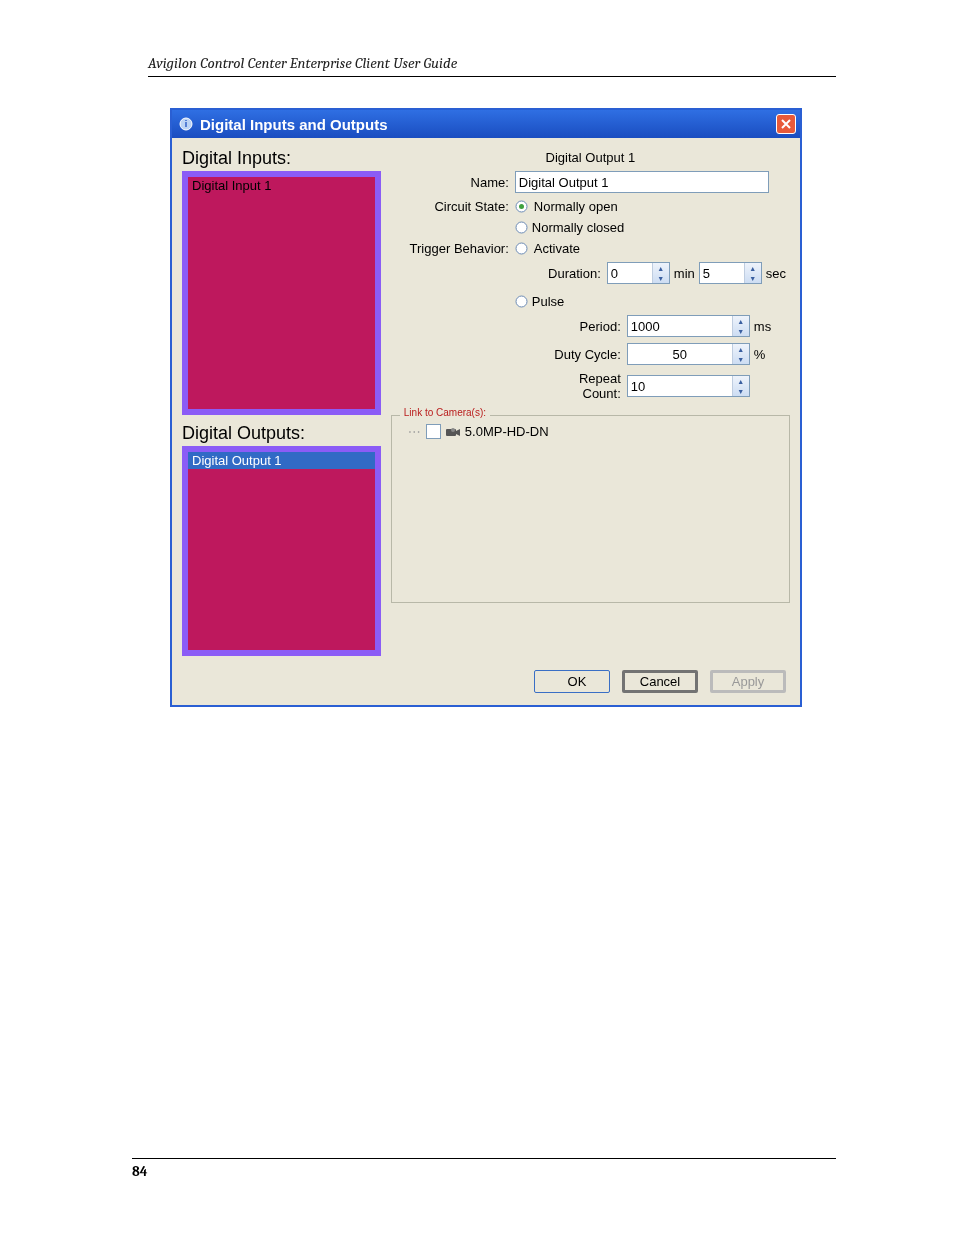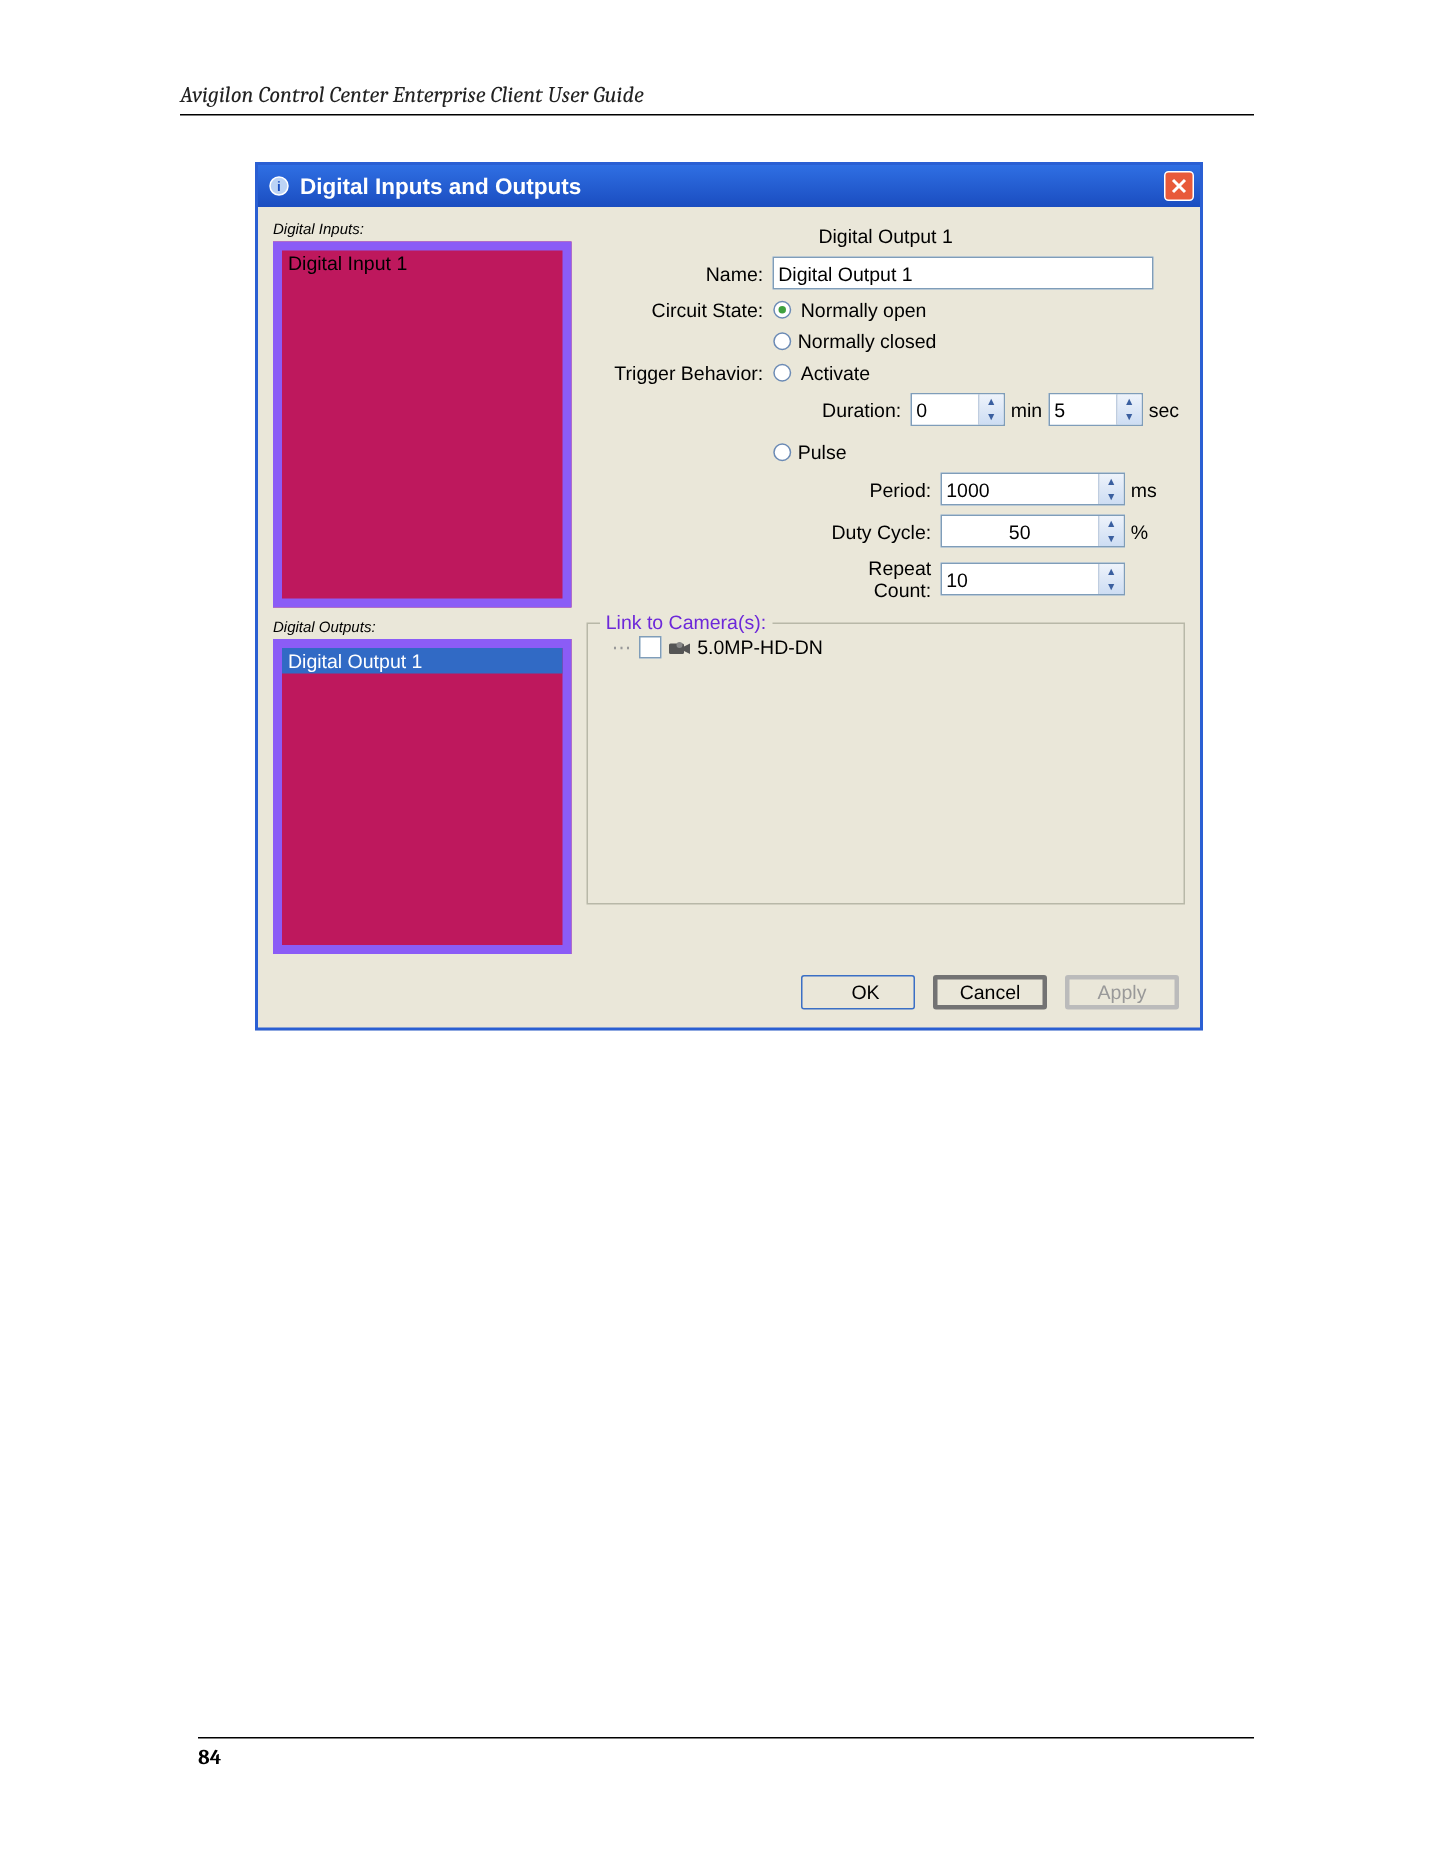--- a/index.html
+++ b/index.html
@@ -8,21 +8,21 @@
     font-family: "Tahoma", "Segoe UI", Arial, sans-serif;
     font-size: 13px;
     color: #000;
     width: 954px;
     height: 1235px;
     position: relative;
   }
   .page-header {
     position: absolute;
     top: 54px;
-    left: 120px;
+    left: 148px;
     right: 118px;
     font-style: italic;
     font-family: "Cambria", "Times New Roman", serif;
     font-size: 15px;
     color: #222;
     border-bottom: 1.5px solid #000;
     padding-bottom: 4px;
   }
   .dialog-outer {
     position: absolute;
@@ -62,23 +62,22 @@
     display:flex;
     padding: 10px 10px 4px 10px;
     gap:10px;
   }
   .left-panel {
     width: 210px;
     display:flex;
     flex-direction:column;
   }
   .section-label {
-    font-size:10px;
+    font-size:18px;
     margin-bottom:2px;
-    font-style:italic;
   }
   .listbox {
     border:6px solid #8b5cf6;
     background:#be185d;
     flex:0 0 auto;
   }
   .listbox.inputs { height: 232px; }
   .listbox.outputs { height: 198px; }
   .list-item {
     padding:1px 4px;
@@ -162,22 +161,22 @@
     margin-top:4px;
     padding:8px;
     position:relative;
     height:170px;
   }
   .fieldset .legend {
     position:absolute;
     top:-9px; left:8px;
     background:#eae7d9;
     padding:0 4px;
-    color:#6d28d9;
-    font-size:13px;
+    color:#b91c1c;
+    font-size:10px;
   }
   .tree-item {
     display:flex; align-items:center; gap:4px;
     font-size:13px;
     padding-left:8px;
   }
   .tree-dots { color:#999; letter-spacing:1px;}
   .checkbox {
     width:13px; height:13px;
     border:1px solid #7f9db9;

